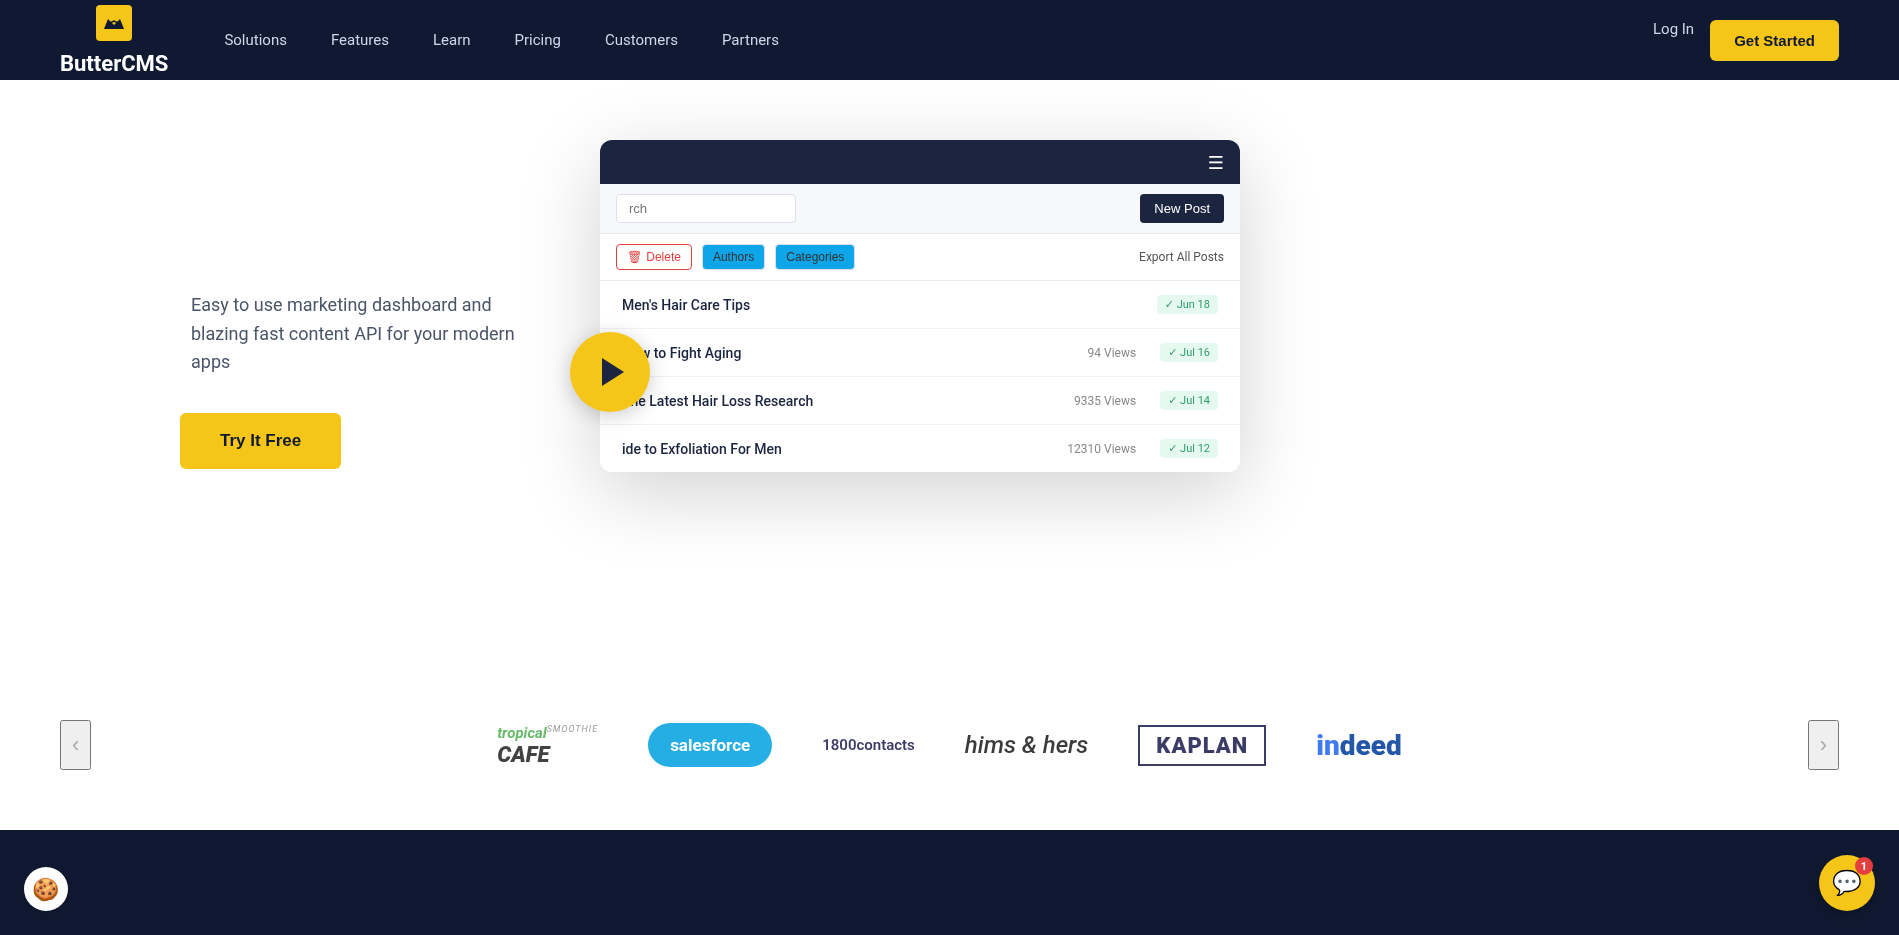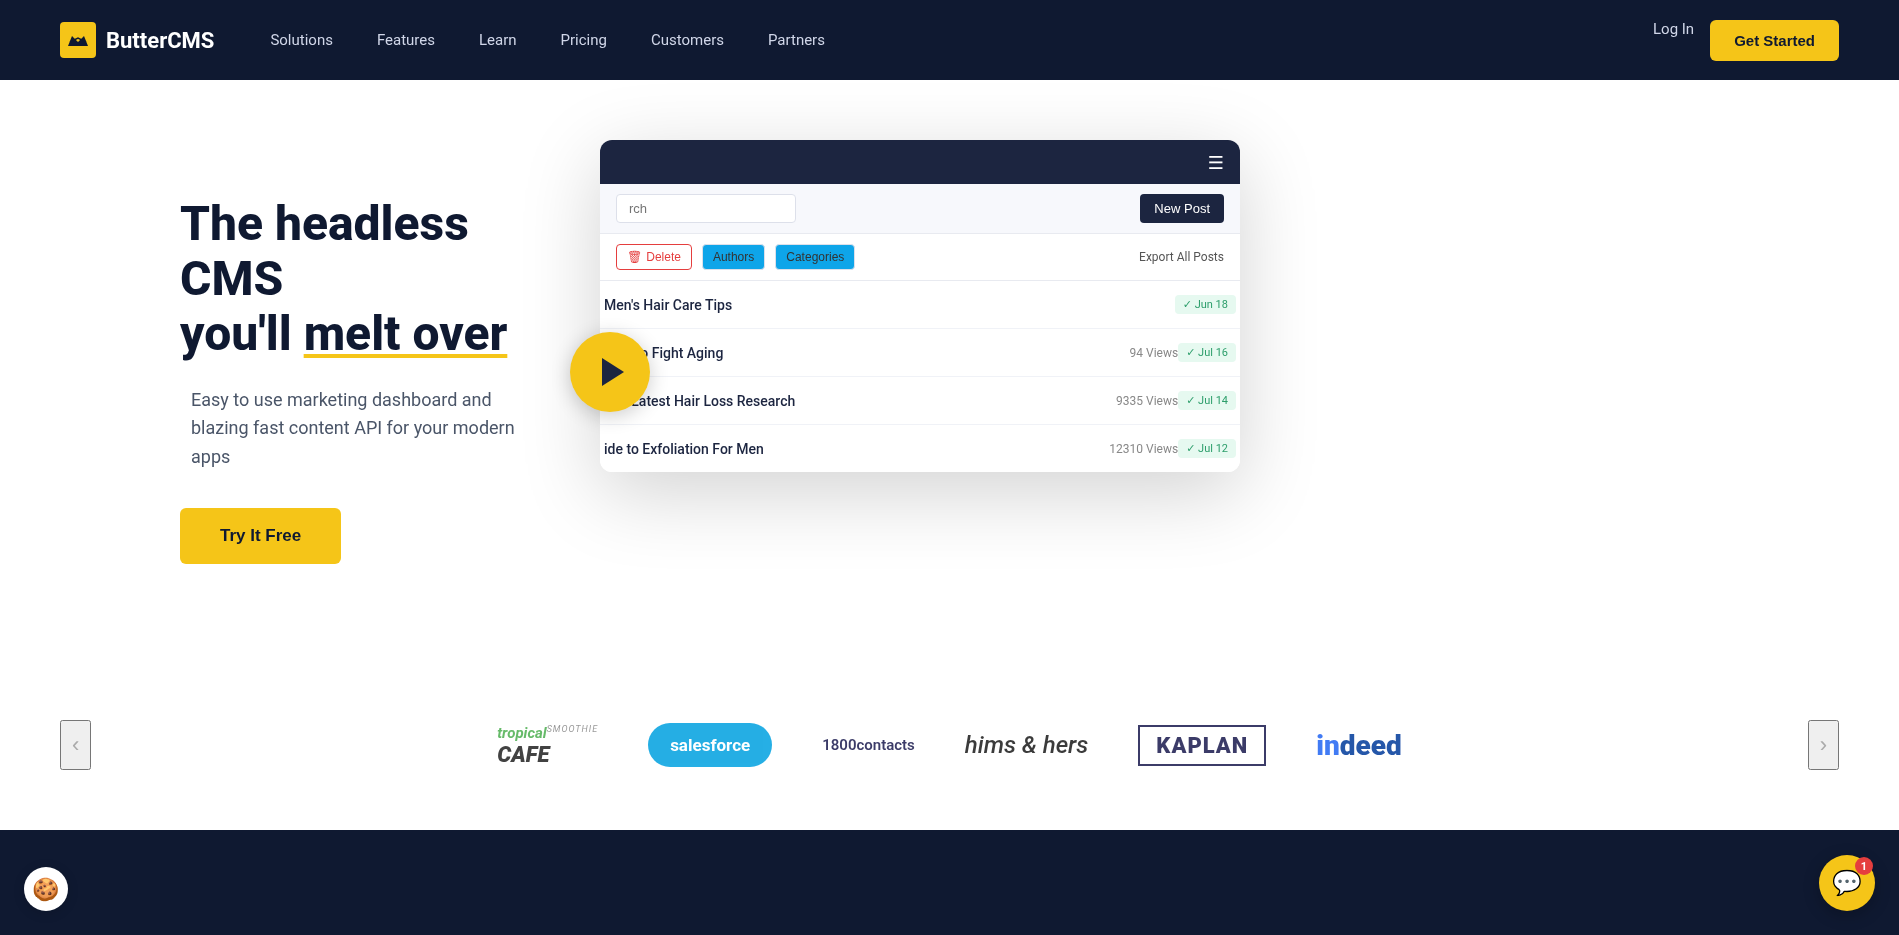--- a/index.html
+++ b/index.html
@@ -14,20 +14,21 @@
       padding: 0 60px;
       position: relative;
       z-index: 10;
     }
     .nav-logo {
       display: flex;
       align-items: center;
       gap: 10px;
       text-decoration: none;
       margin-right: 40px;
+      flex-direction: column;
     }
     .nav-logo-icon {
       width: 36px;
       height: 36px;
     }
     .nav-logo-text {
       color: #fff;
       font-size: 22px;
       font-weight: 700;
     }
@@ -222,34 +223,34 @@
       font-size: 12px;
       color: #555;
       cursor: pointer;
     }
     .dashboard-posts {
       background: #fff;
     }
     .post-row {
       display: flex;
       align-items: center;
-      padding: 14px 4px;
+      padding: 14px 22px;
       border-bottom: 1px solid #f0f2f7;
     }
     .post-row:last-child { border-bottom: none; }
     .post-title {
       flex: 1;
       font-size: 14px;
       color: #1c2540;
       font-weight: 500;
     }
     .post-views {
       font-size: 12px;
       color: #888;
-      margin-right: 0;
+      margin-right: 24px;
     }
     .post-badge {
       background: #e6f9f0;
       color: #2d9e6b;
       font-size: 11px;
       padding: 3px 8px;
       border-radius: 4px;
       white-space: nowrap;
     }
 
@@ -424,24 +425,20 @@
     <a class="nav-link">Partners</a>
   </div>
   <div class="nav-right">
     <span class="nav-login">Log In</span>
     <button class="nav-cta">Get Started</button>
   </div>
 </nav>
 
 <section class="hero">
   <div class="hero-left">
-    <h1 class="hero-title">
-      <span>The headless CMS</span><br>
-      <span>you'll </span><span class="underline">melt over</span>
-    </h1>
     <p class="hero-subtitle">Easy to use marketing dashboard and blazing fast content API for your modern apps</p>
     <div class="hero-buttons">
       <button class="btn-primary">Try It Free</button>
     </div>
   </div>
   <div class="hero-right">
     <div class="play-overlay">
       <div class="play-triangle"></div>
     </div>
     <div class="dashboard-wrapper">

